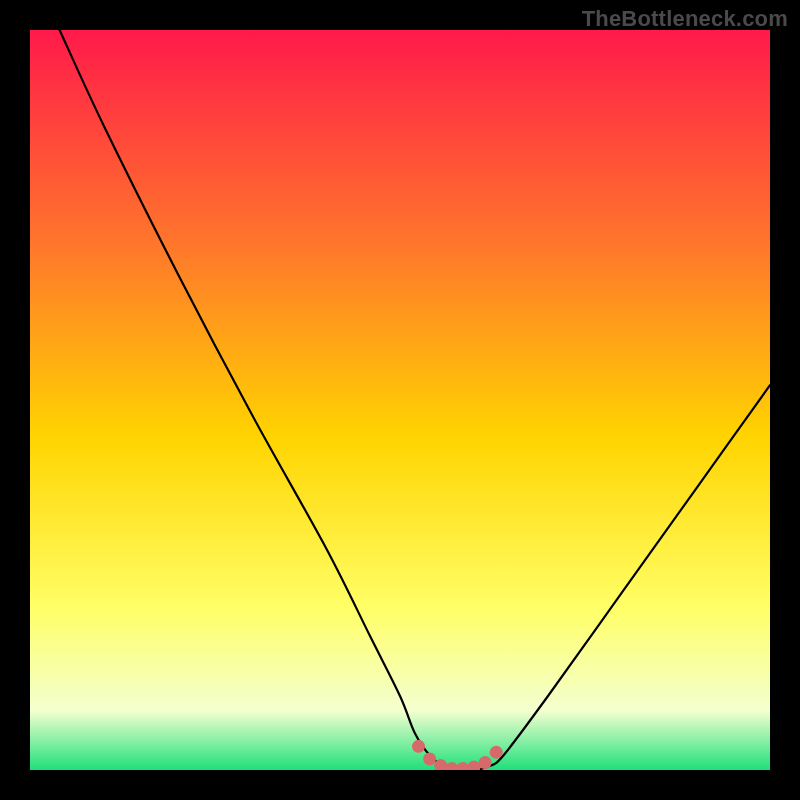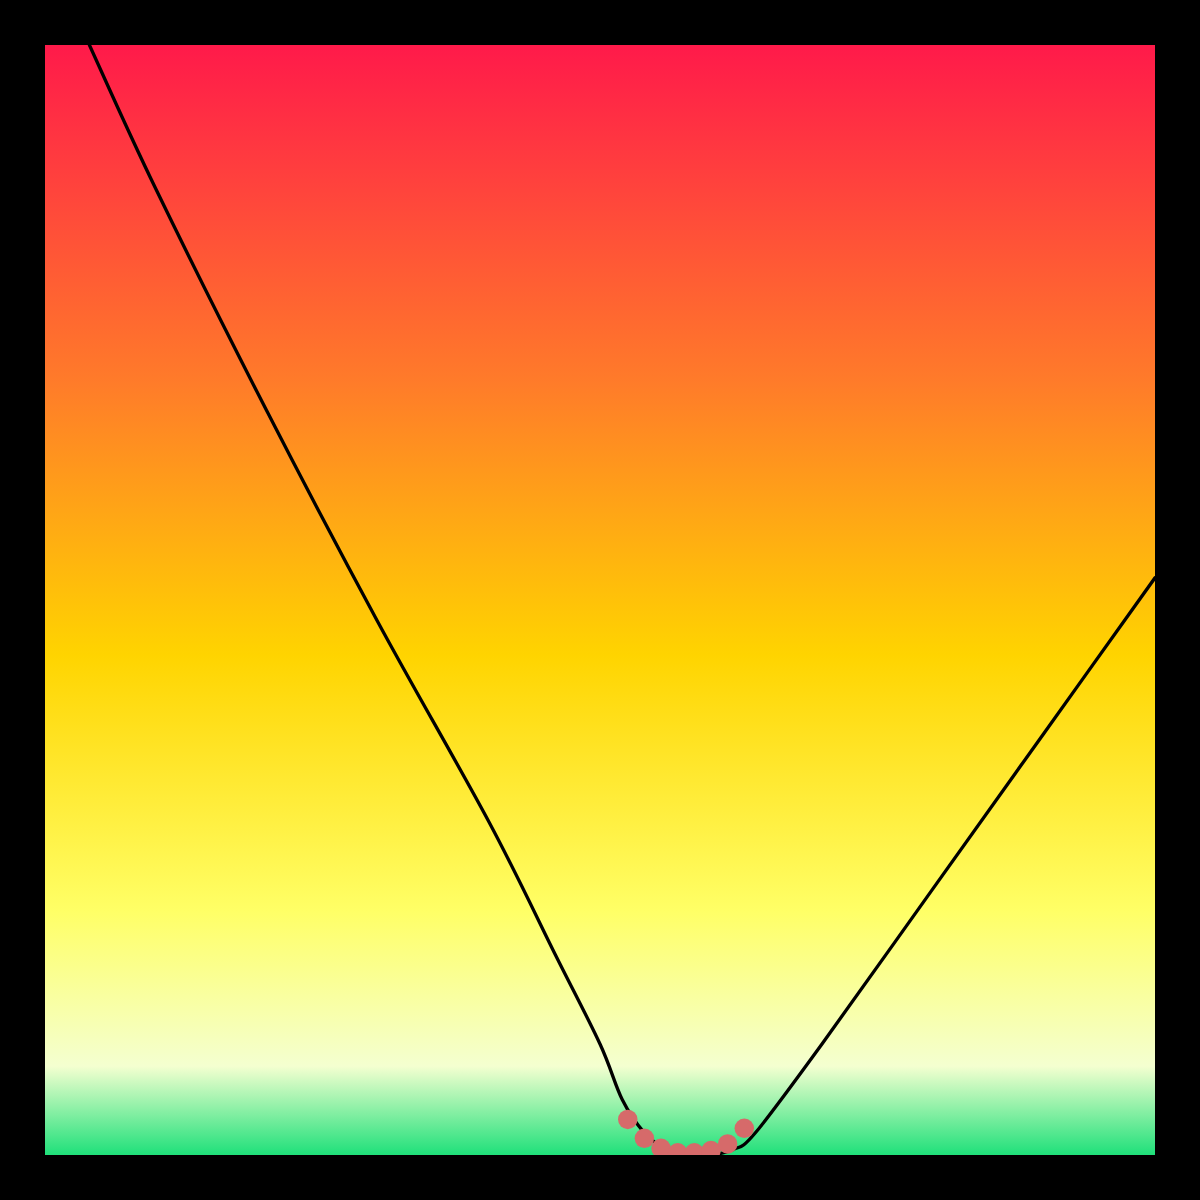--- a/index.html
+++ b/index.html
@@ -32,20 +32,21 @@
     top: 30px;
     width: 740px;
     height: 740px;
   }
   svg { display: block; }
 </style>
 </head>
 <body>
 
 <div class="frame">
+  <div class="watermark">TheBottleneck.com</div>
   <div class="plot">
     <svg id="chart-svg" width="740" height="740" viewBox="0 0 740 740" preserveAspectRatio="none">
       <defs>
         <linearGradient id="bg-grad" x1="0" y1="0" x2="0" y2="1">
           <stop id="g0" offset="0%" stop-color="#ff1a4a"></stop>
           <stop id="g1" offset="30%" stop-color="#ff7a2a"></stop>
           <stop id="g2" offset="55%" stop-color="#ffd400"></stop>
           <stop id="g3" offset="78%" stop-color="#ffff66"></stop>
           <stop id="g4" offset="92%" stop-color="#f4ffd0"></stop>
           <stop id="g5" offset="100%" stop-color="#1fe07a"></stop>

